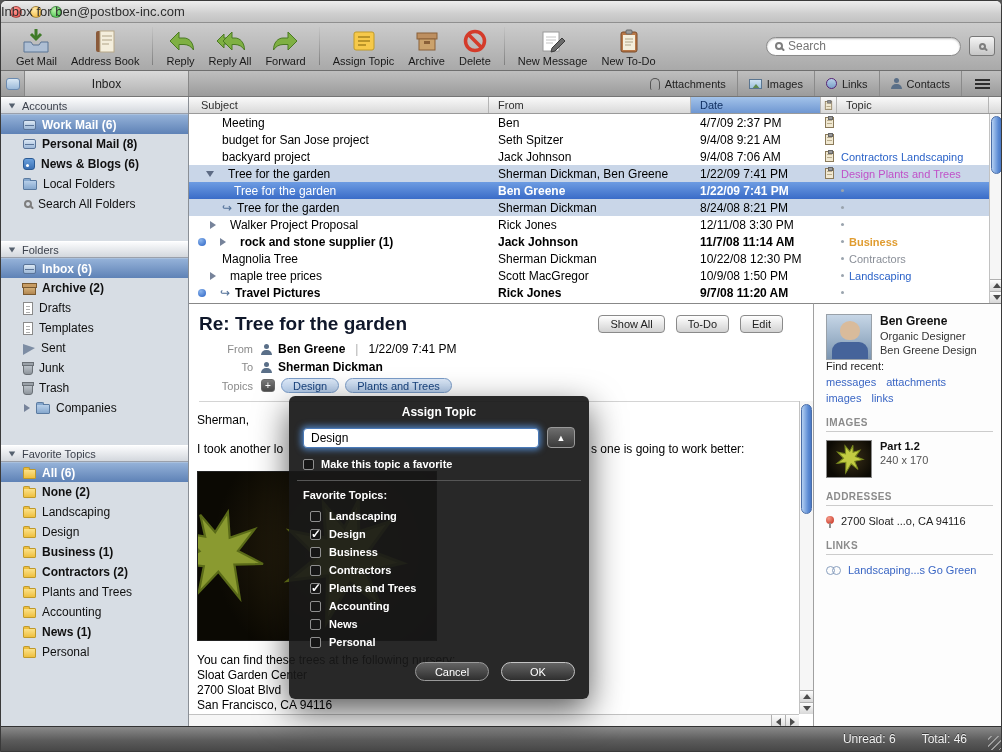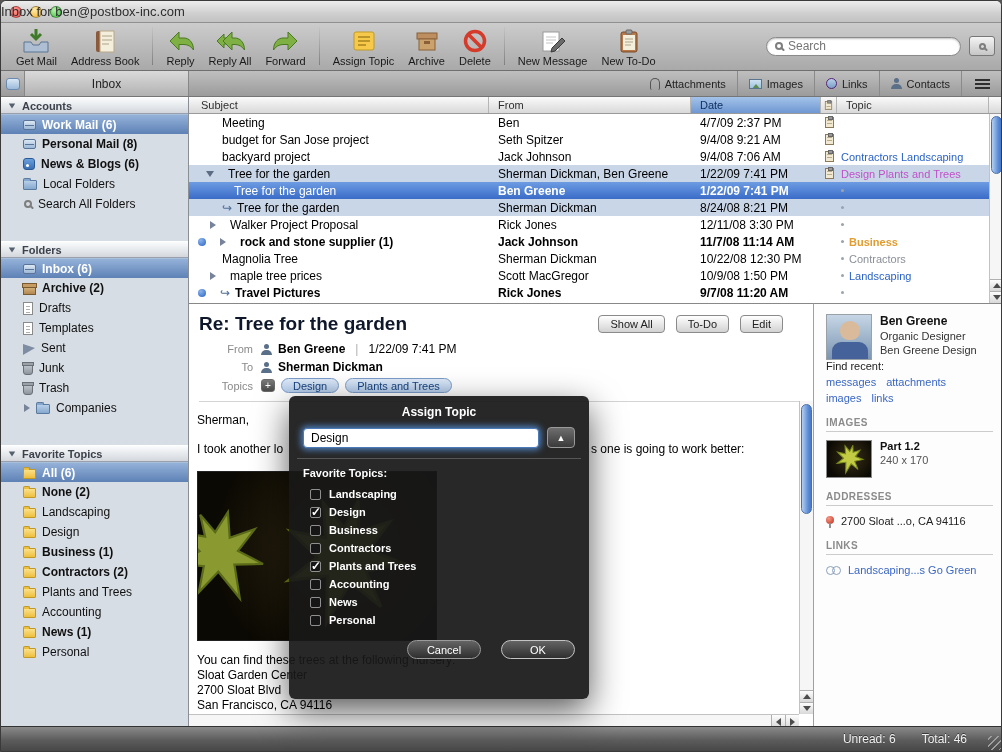--- a/index.html
+++ b/index.html
@@ -77,21 +77,21 @@
 
   .tri-r{width:0;height:0;border-left:6px solid #76839a;border-top:4px solid transparent;border-bottom:4px solid transparent;flex:none}
   .tri-d{width:0;height:0;border-top:6px solid #5d6b84;border-left:4px solid transparent;border-right:4px solid transparent;flex:none}
   .tri-d.dark{border-top-color:#55606e}
   .dot{width:8px;height:8px;border-radius:50%;background:radial-gradient(circle at 35% 30%,#8ab4ec,#2a62c4);flex:none}
   .fwd{flex:none;color:#4f6e96;font-size:12px;line-height:12px}
   .fwd::before{content:"↪"}
 
   
   .sidebar{position:absolute;left:0;top:96px;width:188px;height:631px;background:#d7dde4;border-right:1px solid #8a8f96;overflow:hidden}
-  .shead{height:17px;background:linear-gradient(#fbfcfd,#d3d7dd);border-top:1px solid #fff;border-bottom:1px solid #9aa0ab;color:#3c414c;font-weight:bold;font-size:11px;display:flex;align-items:center;padding-left:7px;gap:6px}
+  .shead{height:17px;background:linear-gradient(#fbfcfd,#d3d7dd);border-top:1px solid #fff;border-bottom:1px solid #9aa0ab;color:#3c414c;font-weight:normal;font-size:11px;display:flex;align-items:center;padding-left:7px;gap:6px}
   .shead .tri-d{transform:scale(.8)}
   .sitem{height:20px;display:flex;align-items:center;padding-left:22px;gap:6px;color:#101010;font-size:12px;white-space:nowrap}
   .sitem.b{font-weight:bold}
   .sitem.sel{background:linear-gradient(#94b1d8,#5e82b6);color:#fff;font-weight:bold;border-top:1px solid #a9c0dd}
   .sitem.tree{padding-left:23px}
   .sgap{height:27px}
   .sitem .mag{margin-left:1px}
 
   
   .list{position:absolute;left:188px;top:96px;width:814px;height:206px;background:#fff}
@@ -178,21 +178,21 @@
   .hud-input{flex:1;height:20px;border-radius:4px;border:1px solid #4a7ab8;box-shadow:0 0 6px 2px rgba(86,148,224,.8);padding:0 7px;font-size:12px;font-family:"Liberation Sans",sans-serif;background:#fff;color:#000;outline:none}
   .hud-disc{width:28px;height:21px;border-radius:4px;background:linear-gradient(#6e6e6e,#3a3a3a);border:1px solid #9a9a9a;color:#fff;display:flex;align-items:center;justify-content:center;font-size:9px}
   .hud-disc::after{content:"▲"}
   .hud-chkrow{display:flex;align-items:center;gap:7px;margin-top:10px;font-size:11px;font-weight:bold}
   .hud-check{width:11px;height:11px;background:#161616;border:1px solid #8f8f8f;border-radius:2px;position:relative;flex:none}
   .hud-check.checked::after{content:"✓";position:absolute;left:0;top:-3px;font-size:12px;font-weight:bold;color:#fff}
   .hud-sep{border-top:1px solid #565656;margin:10px -6px 8px -6px}
   .hud-favlabel{font-size:11px;font-weight:bold}
   .hud-list{margin:6px 0 0 7px}
   .hud-item{display:flex;align-items:center;gap:8px;height:18px;font-size:11px;font-weight:bold}
-  .hud-btnrow{display:flex;justify-content:flex-end;gap:20px;margin-top:11px}
+  .hud-btnrow{display:flex;justify-content:flex-end;gap:12px;margin-top:11px}
   .hud-btn{min-width:74px;height:19px;border-radius:10px;background:linear-gradient(#646464,#2f2f2f);border:1px solid #9a9a9a;color:#fff;font-size:11px;display:flex;align-items:center;justify-content:center}
   .hud-btn.ok{border-color:#c4c4c4}
 </style>
 </head>
 <body>
 
 <div id="window">
 
   <div class="titlebar">
     <div class="lights">
@@ -758,20 +758,24 @@
     <span>Total: 46</span>
     <span class="grip"></span>
   </div>
 
   <div class="hud">
     <div class="hud-title">Assign Topic</div>
     <div class="hud-inputrow">
       <input class="hud-input" value="Design" style="">
       <span class="hud-disc"></span>
     </div>
+    <div class="hud-chkrow">
+      <span class="hud-check"></span>
+      <span>Make this topic a favorite</span>
+    </div>
     <div class="hud-sep"></div>
     <div class="hud-favlabel">Favorite Topics:</div>
     <div class="hud-list">
       <div class="hud-item">
           <span class="hud-check"></span>
           <span>Landscaping</span>
         </div>
       <div class="hud-item">
           <span class="hud-check checked"></span>
           <span>Design</span>

